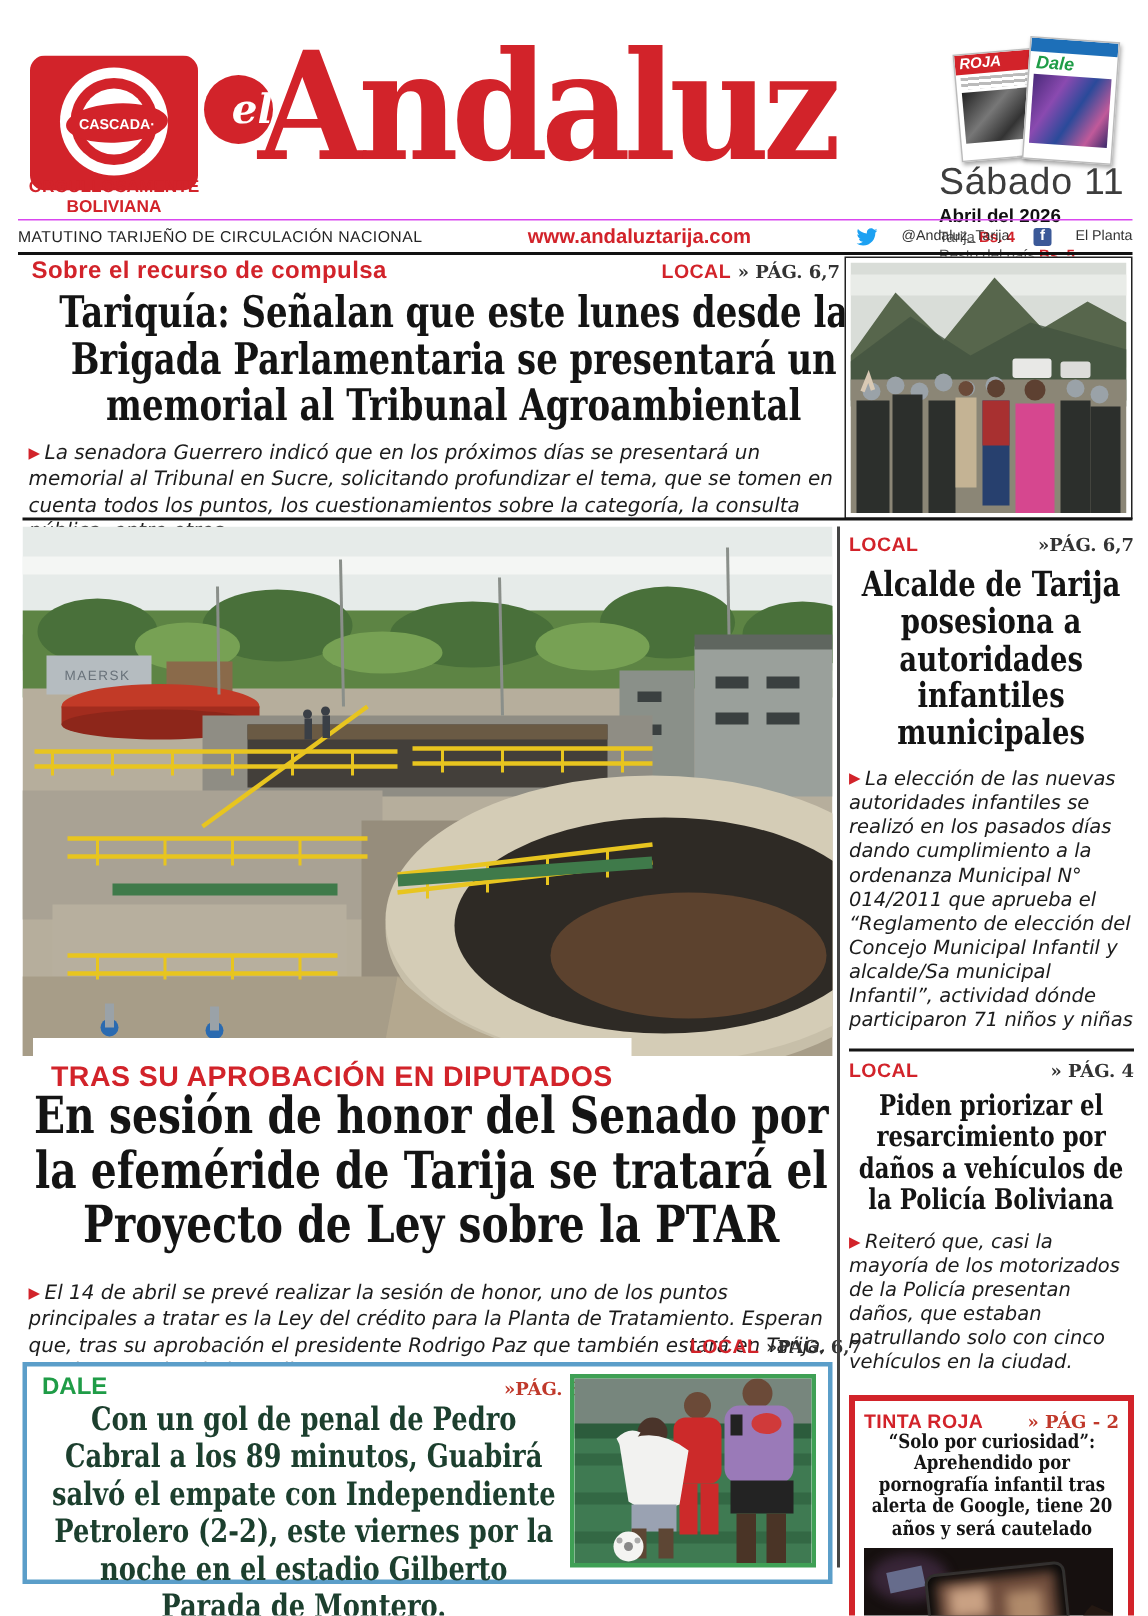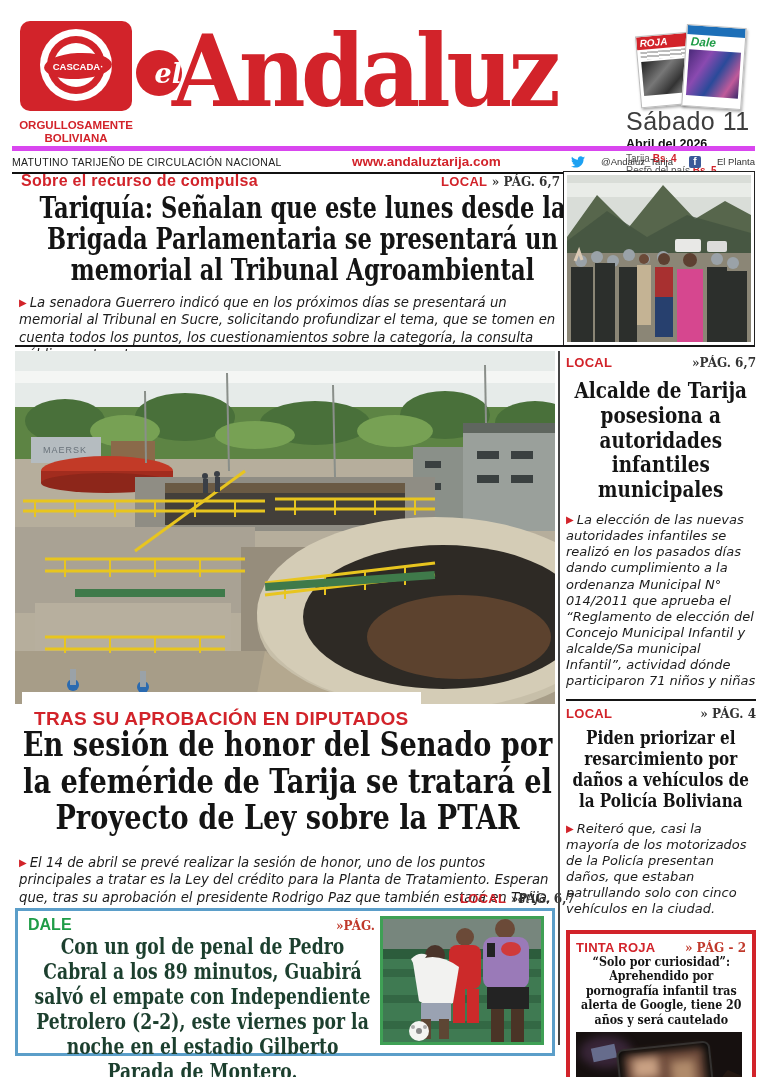--- a/index.html
+++ b/index.html
@@ -20,21 +20,21 @@
   #title-main{font-family:"DejaVu Serif",serif;font-weight:bold;color:#d2232a;
       font-size:100px;line-height:.9;letter-spacing:-5px;transform:scaleX(.92);transform-origin:0 0;}
   #el-circle{width:46px;height:46px;border-radius:50%;background:#d2232a;color:#fff;
       font-family:"DejaVu Serif",serif;font-style:italic;font-weight:bold;font-size:27px;
       display:flex;align-items:center;justify-content:flex-end;}
   #dateblock{line-height:1.25;}
   #date-day{font-size:25px;color:#3d3d3d;letter-spacing:.5px;}
   #date-month{font-size:12.5px;font-weight:bold;color:#111;}
   .price-line{font-size:10px;color:#555;}
   .price-line b{color:#d2232a;}
-  #strapbar{left:12px;right:10px;top:146px;height:21px;border-top:5px solid #d946ef;
+  #strapbar{left:12px;right:10px;top:146px;height:21px;border-top:1px solid #d946ef;
       border-bottom:2px solid #111;display:flex;align-items:center;justify-content:space-between;}
   #strap-left{font-size:10.5px;color:#222;letter-spacing:.3px;}
   #strap-web{font-size:13.5px;font-weight:bold;color:#d2232a;}
   #strap-social{display:flex;align-items:center;gap:16px;font-size:9.5px;color:#333;}
   .fb{width:12px;height:12px;background:#3b5998;color:#fff;border-radius:2px;
       font-weight:bold;font-size:10px;display:flex;align-items:center;justify-content:center;}
   
   .mini{background:#fff;border:1px solid #bbb;box-shadow:1px 2px 3px rgba(0,0,0,.35);overflow:hidden;}
   
   #tinta-box{border:4px solid #d2232a;background:#fff;}
@@ -42,21 +42,21 @@
   .dale-label{color:#1f9c47;font-weight:bold;font-size:16px;}
   .dale-ref{color:#c0392b;}
   #dale-headline{color:#1c3f2e;}
   .photoframe{border:1px solid #222;background:#fff;padding:3px;}
 </style>
 </head>
 <body>
 
 <div class="abs" style="left:0;top:0;width:765px;height:168px;">
 
-  <div class="abs" style="left:20px;top:21px;width:112px;height:90px;text-decoration:underline;">
+  <div class="abs" style="left:20px;top:37px;width:112px;height:90px;text-decoration:underline;">
     <svg width="112" height="90" viewBox="0 0 112 90">
       <rect x="0" y="0" width="112" height="90" rx="10" fill="#d2232a"></rect>
       <circle cx="56" cy="44" r="36" fill="#fff"></circle>
       <circle cx="56" cy="44" r="29" fill="#d2232a"></circle>
       <circle cx="56" cy="44" r="22" fill="#fff"></circle>
       <ellipse cx="58" cy="45" rx="34" ry="13" fill="#d2232a" transform="rotate(-3 58 45)"></ellipse>
       <text x="58" y="49" text-anchor="middle" font-family="Liberation Sans, sans-serif" font-weight="bold" font-size="9.5" fill="#fff">CASCADA·</text>
     </svg>
   </div>
   <div class="abs" id="brandtag" style="left:6px;top:119px;width:140px;">

